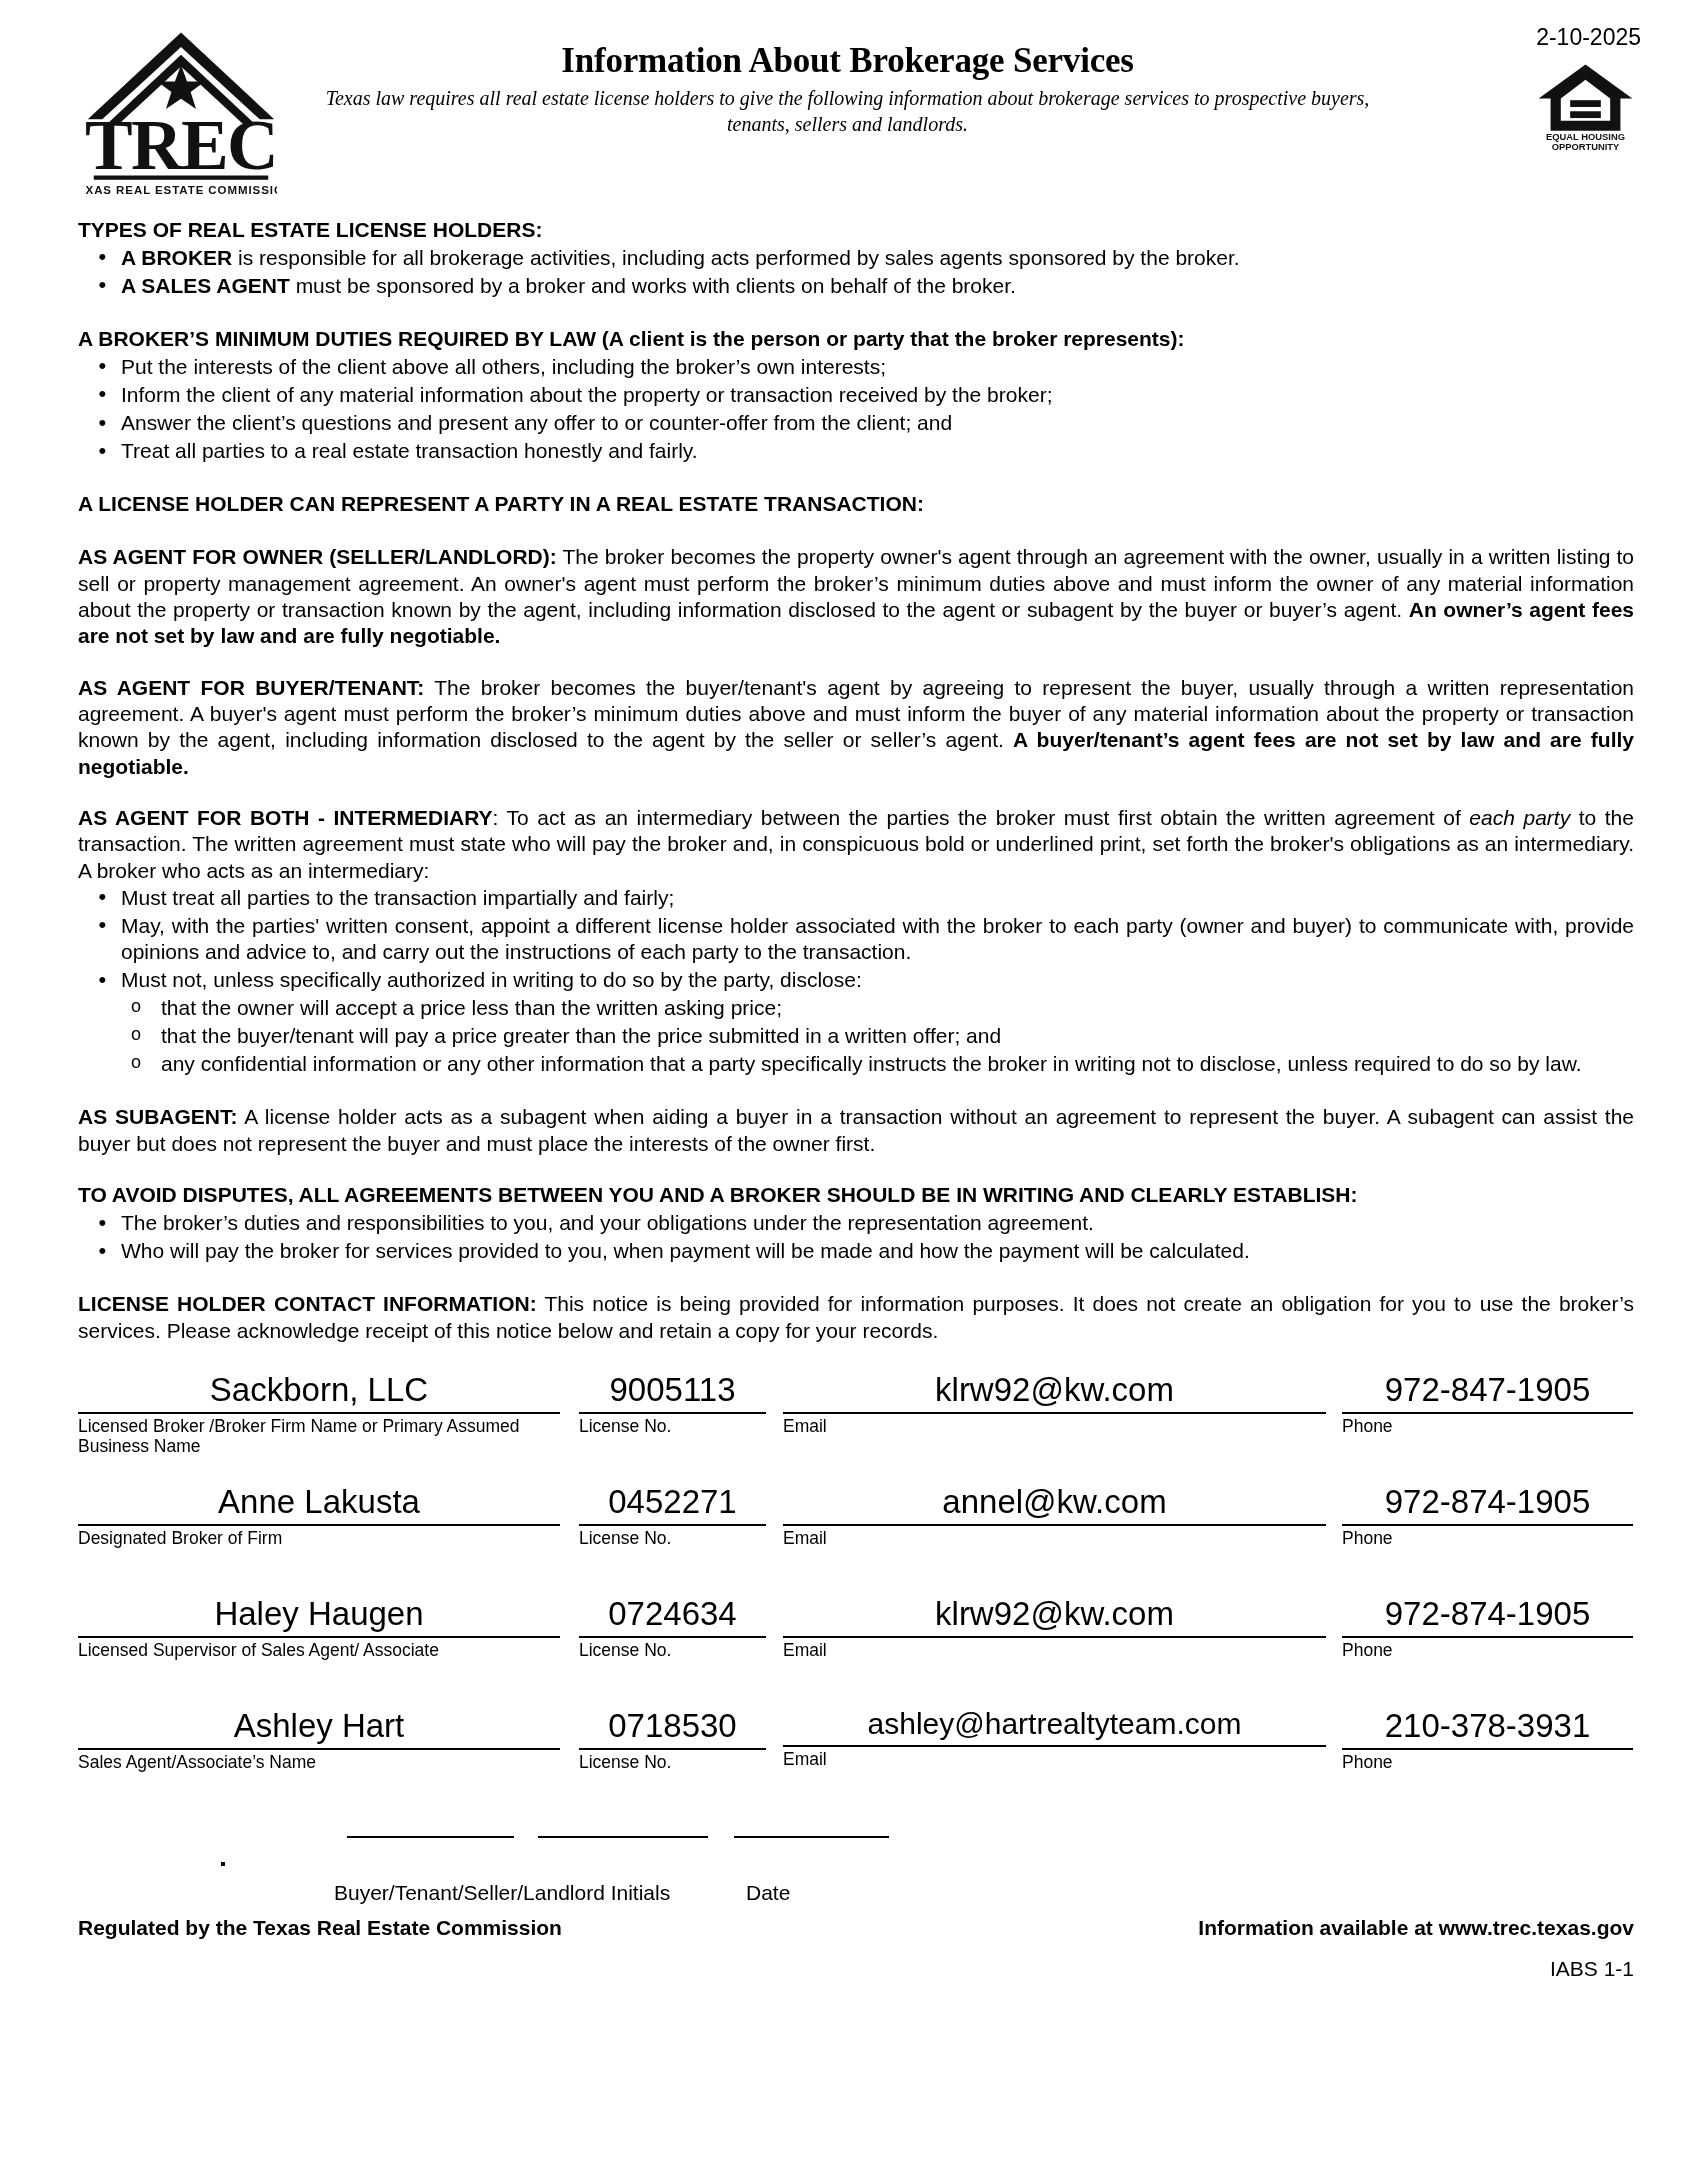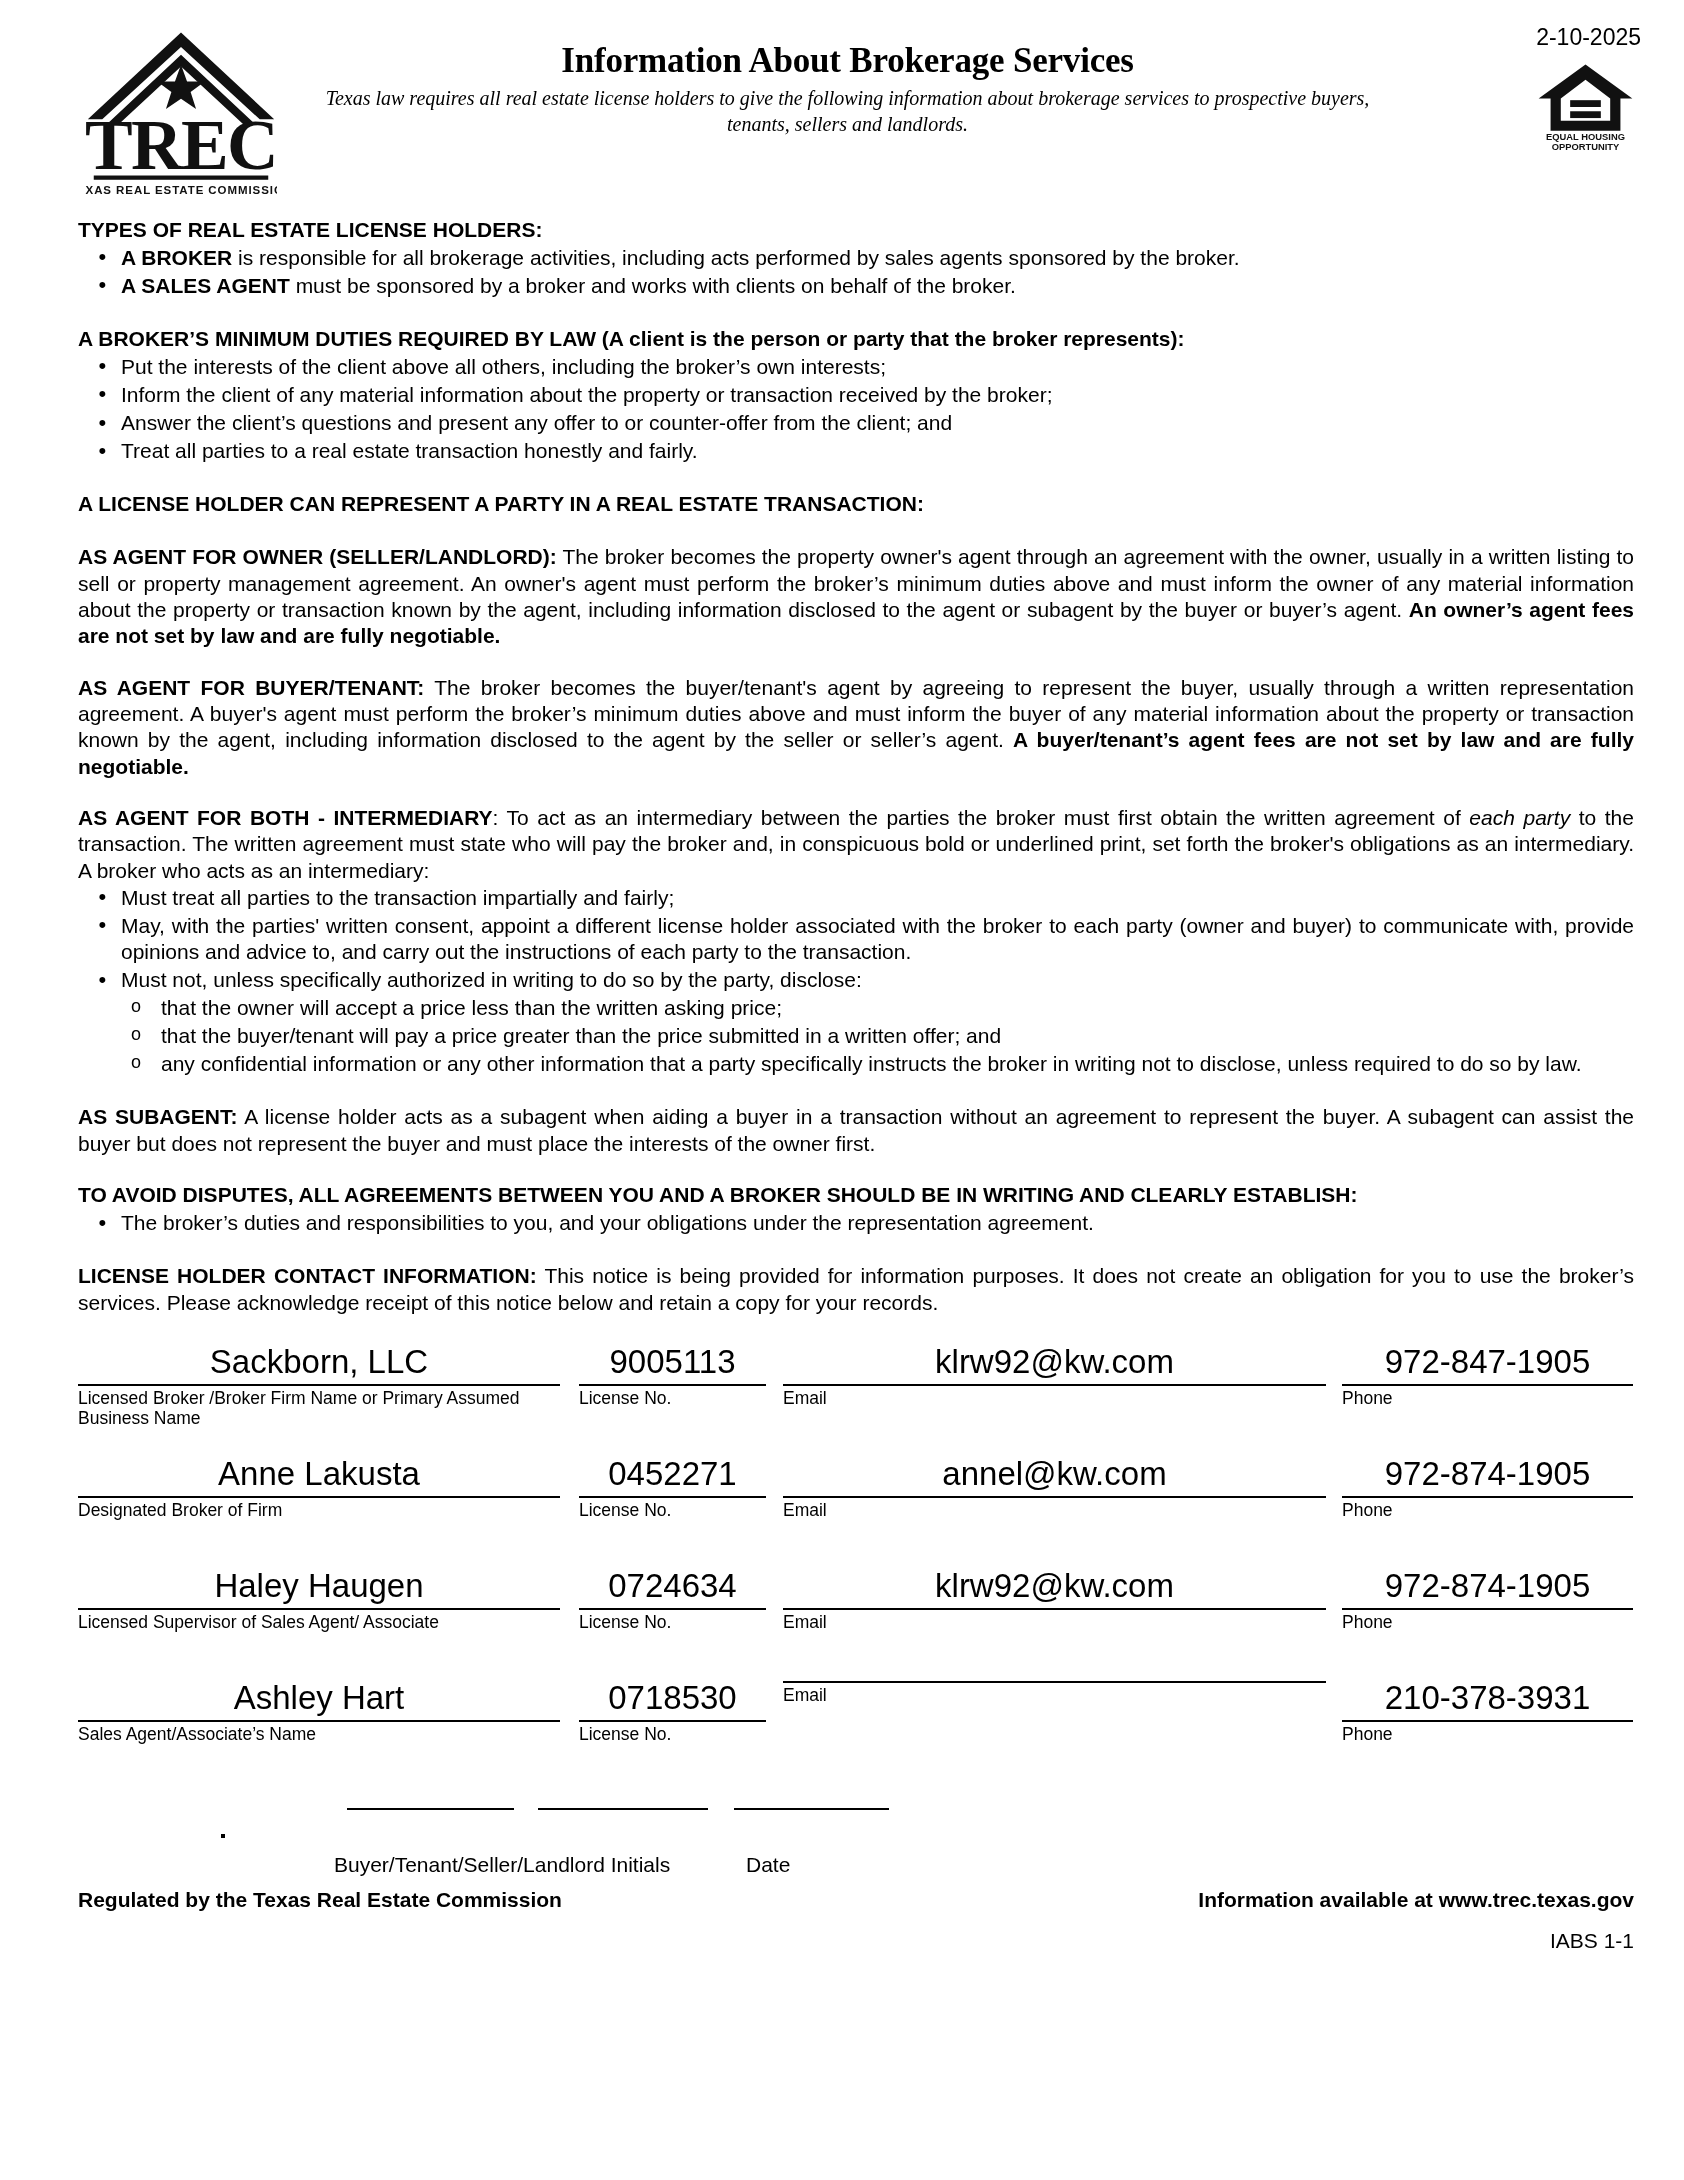--- a/index.html
+++ b/index.html
@@ -331,20 +331,21 @@
 
     <div class="gap-md"></div>
 
     <p class="para"><b>AS SUBAGENT:</b><span> A license holder acts as a subagent when aiding a buyer in a transaction without an agreement to represent the buyer. A subagent can assist the buyer but does not represent the buyer and must place the interests of the owner first.</span></p>
 
     <div class="gap-md"></div>
 
     <div class="sec-head">TO AVOID DISPUTES, ALL AGREEMENTS BETWEEN YOU AND A BROKER SHOULD BE IN WRITING AND CLEARLY ESTABLISH:</div>
     <ul class="bullets">
       <li>The broker’s duties and responsibilities to you, and your obligations under the representation agreement.</li>
+      <li>Who will pay the broker for services provided to you, when payment will be made and how the payment will be calculated.</li>
     </ul>
 
     <div class="gap-md"></div>
 
     <p class="para"><b>LICENSE HOLDER CONTACT INFORMATION:</b><span> This notice is being provided for information purposes. It does not create an obligation for you to use the broker’s services. Please acknowledge receipt of this notice below and retain a copy for your records.</span></p>
   </div>
 
   <div class="gap-lg"></div>
 
   <div class="contact-block">
@@ -423,20 +424,21 @@
         <div class="val">Ashley Hart</div>
         <div class="rule"></div>
         <div class="lbl left">Sales Agent/Associate’s Name</div>
       </div>
       <div class="cell c2">
         <div class="val">0718530</div>
         <div class="rule"></div>
         <div class="lbl">License No.</div>
       </div>
       <div class="cell c3">
+        <div class="val shrink">ashley@hartrealtyteam.com</div>
         <div class="rule"></div>
         <div class="lbl">Email</div>
       </div>
       <div class="cell c4">
         <div class="val">210-378-3931</div>
         <div class="rule"></div>
         <div class="lbl">Phone</div>
       </div>
     </div>
   </div>

